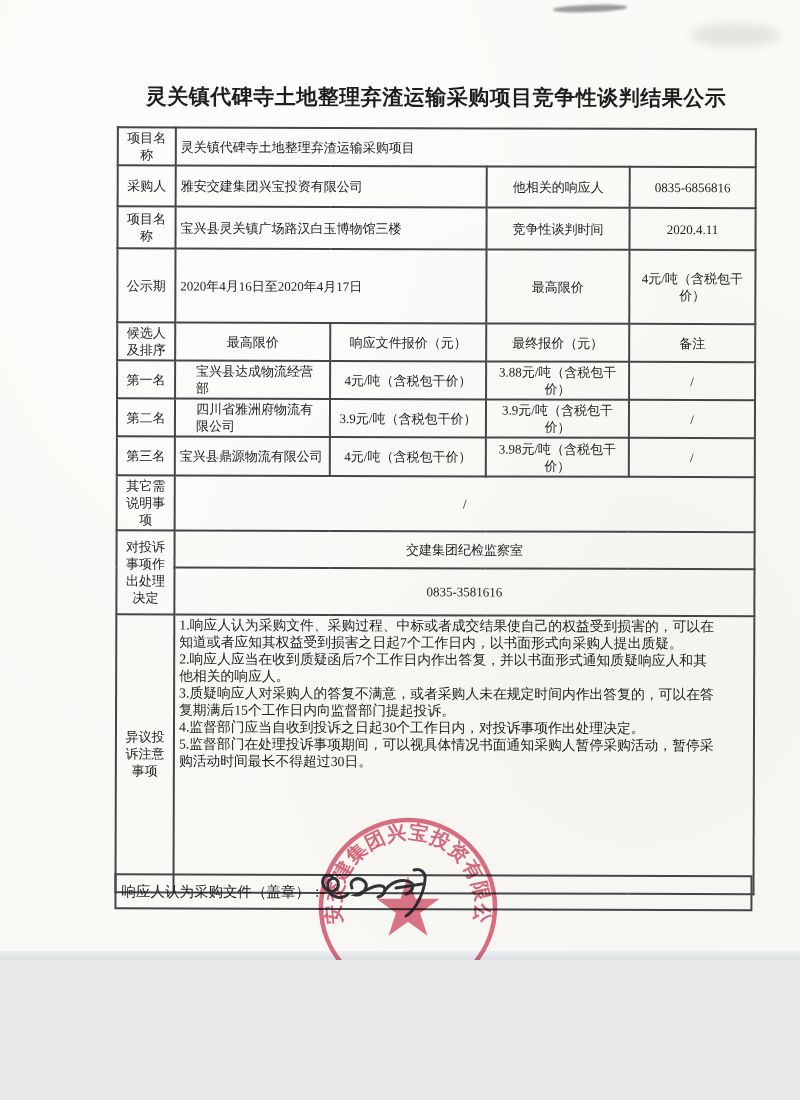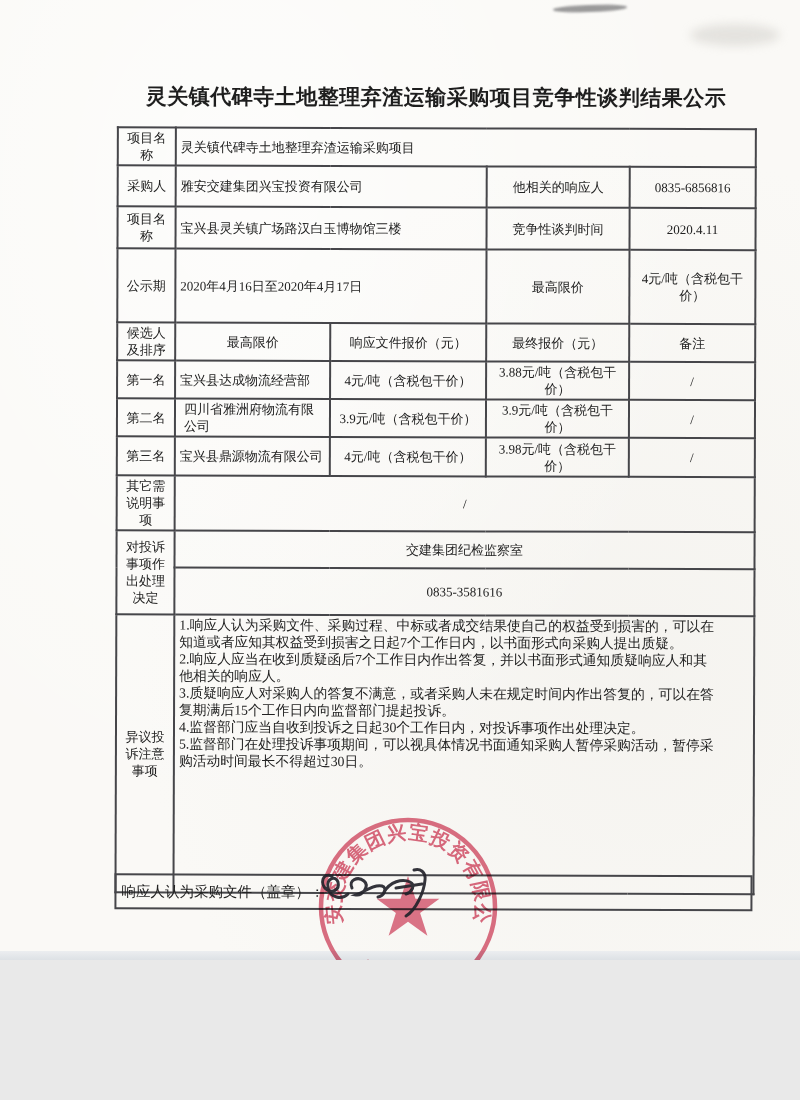--- a/index.html
+++ b/index.html
@@ -124,28 +124,28 @@
       </tr>
       <tr style="height:35px">
         <td class="lbl">候选人及排序</td>
         <td class="ctr">最高限价</td>
         <td class="ctr">响应文件报价（元）</td>
         <td class="ctr">最终报价（元）</td>
         <td class="ctr">备注</td>
       </tr>
       <tr style="height:36px">
         <td class="lbl">第一名</td>
-        <td class="val-left" style="padding-left:4px">宝兴县达成物流经营部</td>
+        <td class="val-left" style="padding-left:20px">宝兴县达成物流经营部</td>
         <td class="ctr">4元/吨（含税包干价）</td>
         <td class="ctr">3.88元/吨（含税包干价）</td>
         <td class="ctr">/</td>
       </tr>
       <tr style="height:38px">
         <td class="lbl">第二名</td>
-        <td class="val-left" style="padding-left:8px">四川省雅洲府物流有限公司</td>
+        <td class="val-left" style="padding-left:20px">四川省雅洲府物流有限公司</td>
         <td class="ctr">3.9元/吨（含税包干价）</td>
         <td class="ctr">3.9元/吨（含税包干价）</td>
         <td class="ctr">/</td>
       </tr>
       <tr style="height:39px">
         <td class="lbl">第三名</td>
         <td class="val-left" style="">宝兴县鼎源物流有限公司</td>
         <td class="ctr">4元/吨（含税包干价）</td>
         <td class="ctr">3.98元/吨（含税包干价）</td>
         <td class="ctr">/</td>

